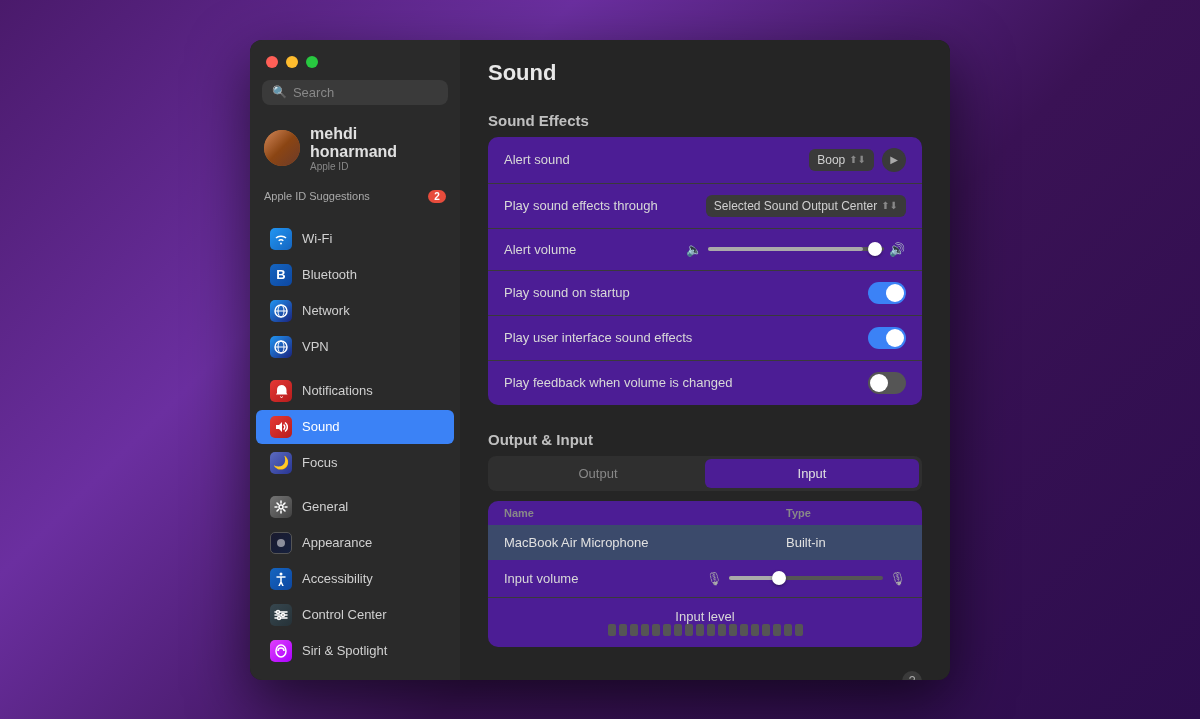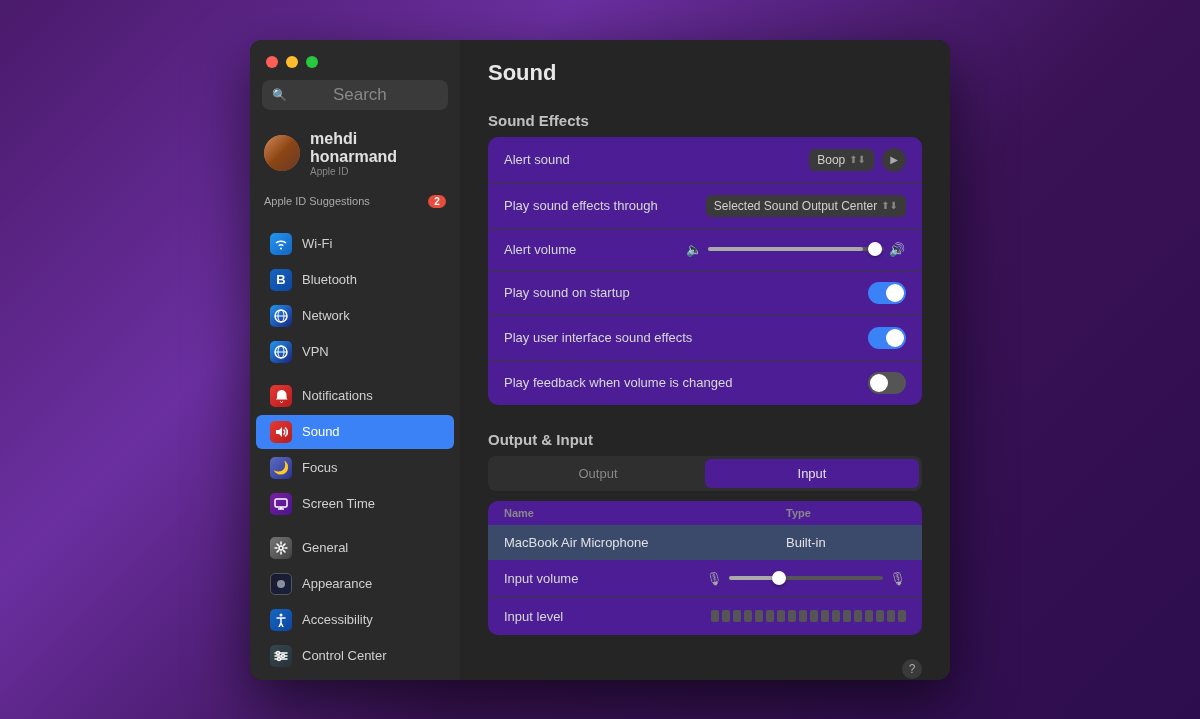--- a/index.html
+++ b/index.html
@@ -53,23 +53,22 @@
       align-items: center;
       padding: 5px 10px;
       gap: 6px;
     }
     .search-icon-svg { color: #888; font-size: 12px; }
     .search-input {
       background: transparent;
       border: none;
       outline: none;
       color: #84cc16;
-      font-size: 17px;
+      font-size: 13px;
       width: 100%;
-      margin-left: 40px;
     }
     .search-input::placeholder { color: #888; }
     .user-section {
       display: flex;
       align-items: center;
       gap: 10px;
       padding: 8px 14px 10px;
     }
     .avatar {
       width: 36px; height: 36px; border-radius: 50%;
@@ -308,20 +307,21 @@
       align-items: center;
       justify-content: space-between;
       padding: 11px 16px;
       border-bottom: 1px solid #3a3a3a;
     }
     .input-level-row {
       display: flex;
       align-items: center;
       justify-content: space-between;
       padding: 11px 16px;
+      flex-direction: column;
     }
     .level-bars {
       display: flex;
       gap: 3px;
       align-items: center;
     }
     .level-bar {
       width: 8px;
       height: 12px;
       border-radius: 2px;
@@ -443,30 +443,20 @@
           <path d="M9.5 4.5a3 3 0 0 1 0 5" stroke="white" stroke-width="1.5" fill="none"></path>
           <path d="M11 2.5a5.5 5.5 0 0 1 0 9" stroke="white" stroke-width="1.5" fill="none"></path>
         </svg>
       </div>
       <span>Sound</span>
     </div>
     <div class="sidebar-item">
       <div class="sidebar-icon icon-focus" style="color:white;">🌙</div>
       <span>Focus</span>
     </div>
-    <div class="sidebar-item">
-      <div class="sidebar-icon icon-screentime">
-        <svg width="14" height="14" viewBox="0 0 14 14" fill="none" stroke="white" stroke-width="1.5">
-          <rect x="1" y="2" width="12" height="8" rx="1.5"></rect>
-          <line x1="4" y1="12" x2="10" y2="12"></line>
-          <line x1="7" y1="10" x2="7" y2="12"></line>
-        </svg>
-      </div>
-      <span>Screen Time</span>
-    </div>
     <div class="sidebar-divider"></div>
 
     <div class="sidebar-item">
       <div class="sidebar-icon icon-general">
         <svg width="14" height="14" viewBox="0 0 14 14" fill="none" stroke="white" stroke-width="1.5">
           <circle cx="7" cy="7" r="2"></circle>
           <path d="M7 1v2M7 11v2M1 7h2M11 7h2M3 3l1.4 1.4M9.6 9.6L11 11M3 11l1.4-1.4M9.6 4.4L11 3" stroke-linecap="round"></path>
         </svg>
       </div>
       <span>General</span>

